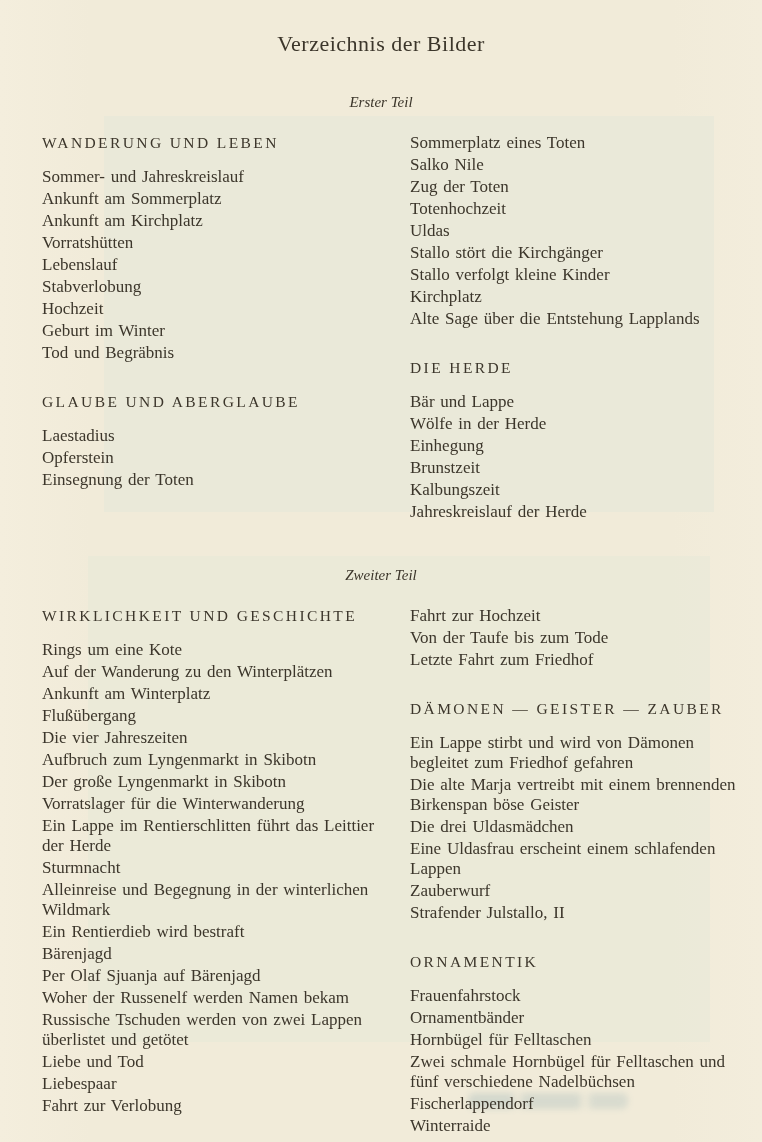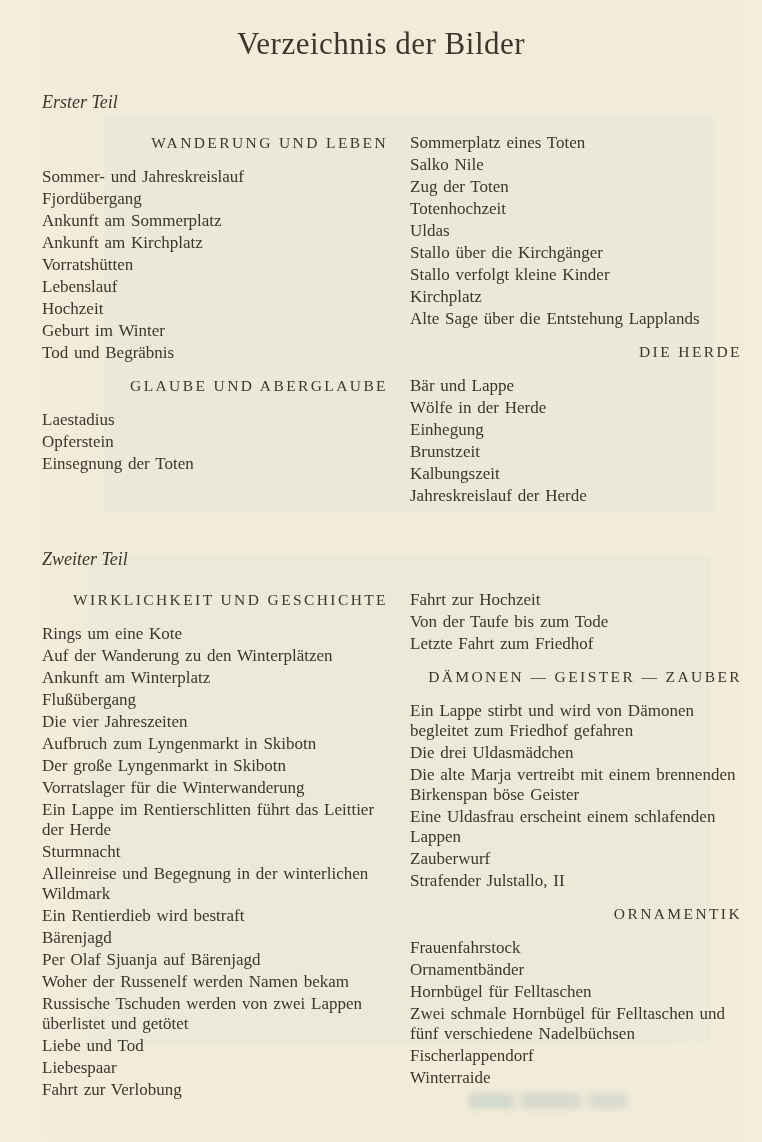--- a/index.html
+++ b/index.html
@@ -40,53 +40,53 @@
     width: 160px;
     height: 16px;
     border-radius: 6px;
     background: linear-gradient(90deg, rgba(125,160,170,0.55) 0 28%, rgba(125,160,170,0.15) 28% 34%, rgba(125,160,170,0.5) 34% 70%, rgba(125,160,170,0.12) 70% 76%, rgba(125,160,170,0.45) 76% 100%);
     filter: blur(3px);
     opacity: 0.45;
     pointer-events: none;
   }
 
   .page-title {
-    font-size: 31px;
+    font-size: 22px;
     font-weight: normal;
     text-align: center;
     letter-spacing: 0.5px;
     margin: 0 22px 0 0;
     line-height: 32px;
   }
   .part-label {
     font-style: italic;
-    font-size: 18px;
+    font-size: 15px;
+    text-align: center;
     margin: 31px 22px 20px 0;
     line-height: 22px;
   }
   .part-label.second {
     margin-top: 40px;
   }
   .columns {
     display: grid;
     grid-template-columns: 368px auto;
   }
   .col { min-width: 0; }
   .col-left { padding-right: 22px; }
 
-  .section { margin-top: 13px; }
+  .section { margin-top: 29px; }
   .section:first-child { margin-top: 0; }
   .section-heading {
     font-size: 15.5px;
     letter-spacing: 2.4px;
     white-space: nowrap;
     margin: 0 0 14px 0;
     line-height: 20px;
     font-weight: normal;
-    text-align: right;
   }
   .toc-item {
     font-size: 17px;
     line-height: 20px;
     margin-bottom: 2px;
     word-spacing: 0.09em;
   }
 </style>
 </head>
 <body>
@@ -99,44 +99,44 @@
 
   <h1 class="page-title">Verzeichnis der Bilder</h1>
 
   <div>
     <div class="part-label">Erster Teil</div>
     <div class="columns">
       <div class="col col-left">
           <div class="section">
             <h2 class="section-heading">WANDERUNG UND LEBEN</h2>
             <div class="toc-item">Sommer- und Jahreskreislauf</div>
-            <div class="toc-item">Fjordübergang</div>
             <div class="toc-item">Ankunft am Sommerplatz</div>
             <div class="toc-item">Ankunft am Kirchplatz</div>
             <div class="toc-item">Vorratshütten</div>
             <div class="toc-item">Lebenslauf</div>
+            <div class="toc-item">Stabverlobung</div>
             <div class="toc-item">Hochzeit</div>
             <div class="toc-item">Geburt im Winter</div>
             <div class="toc-item">Tod und Begräbnis</div>
           </div>
           <div class="section">
             <h2 class="section-heading">GLAUBE UND ABERGLAUBE</h2>
             <div class="toc-item">Laestadius</div>
             <div class="toc-item">Opferstein</div>
             <div class="toc-item">Einsegnung der Toten</div>
           </div>
         </div>
       <div class="col">
           <div class="section">
             <div class="toc-item">Sommerplatz eines Toten</div>
             <div class="toc-item">Salko Nile</div>
             <div class="toc-item">Zug der Toten</div>
             <div class="toc-item">Totenhochzeit</div>
             <div class="toc-item">Uldas</div>
-            <div class="toc-item">Stallo über die Kirchgänger</div>
+            <div class="toc-item">Stallo stört die Kirchgänger</div>
             <div class="toc-item">Stallo verfolgt kleine Kinder</div>
             <div class="toc-item">Kirchplatz</div>
             <div class="toc-item">Alte Sage über die Entstehung Lapplands</div>
           </div>
           <div class="section">
             <h2 class="section-heading">DIE HERDE</h2>
             <div class="toc-item">Bär und Lappe</div>
             <div class="toc-item">Wölfe in der Herde</div>
             <div class="toc-item">Einhegung</div>
             <div class="toc-item">Brunstzeit</div>
@@ -176,22 +176,22 @@
         </div>
       <div class="col">
           <div class="section">
             <div class="toc-item">Fahrt zur Hochzeit</div>
             <div class="toc-item">Von der Taufe bis zum Tode</div>
             <div class="toc-item">Letzte Fahrt zum Friedhof</div>
           </div>
           <div class="section">
             <h2 class="section-heading">DÄMONEN — GEISTER — ZAUBER</h2>
             <div class="toc-item">Ein Lappe stirbt und wird von Dämonen begleitet zum Friedhof gefahren</div>
+            <div class="toc-item">Die alte Marja vertreibt mit einem brennenden Birkenspan böse Geister</div>
             <div class="toc-item">Die drei Uldasmädchen</div>
-            <div class="toc-item">Die alte Marja vertreibt mit einem brennenden Birkenspan böse Geister</div>
             <div class="toc-item">Eine Uldasfrau erscheint einem schlafenden Lappen</div>
             <div class="toc-item">Zauberwurf</div>
             <div class="toc-item">Strafender Julstallo, II</div>
           </div>
           <div class="section">
             <h2 class="section-heading">ORNAMENTIK</h2>
             <div class="toc-item">Frauenfahrstock</div>
             <div class="toc-item">Ornamentbänder</div>
             <div class="toc-item">Hornbügel für Felltaschen</div>
             <div class="toc-item">Zwei schmale Hornbügel für Felltaschen und fünf verschiedene Nadelbüchsen</div>

